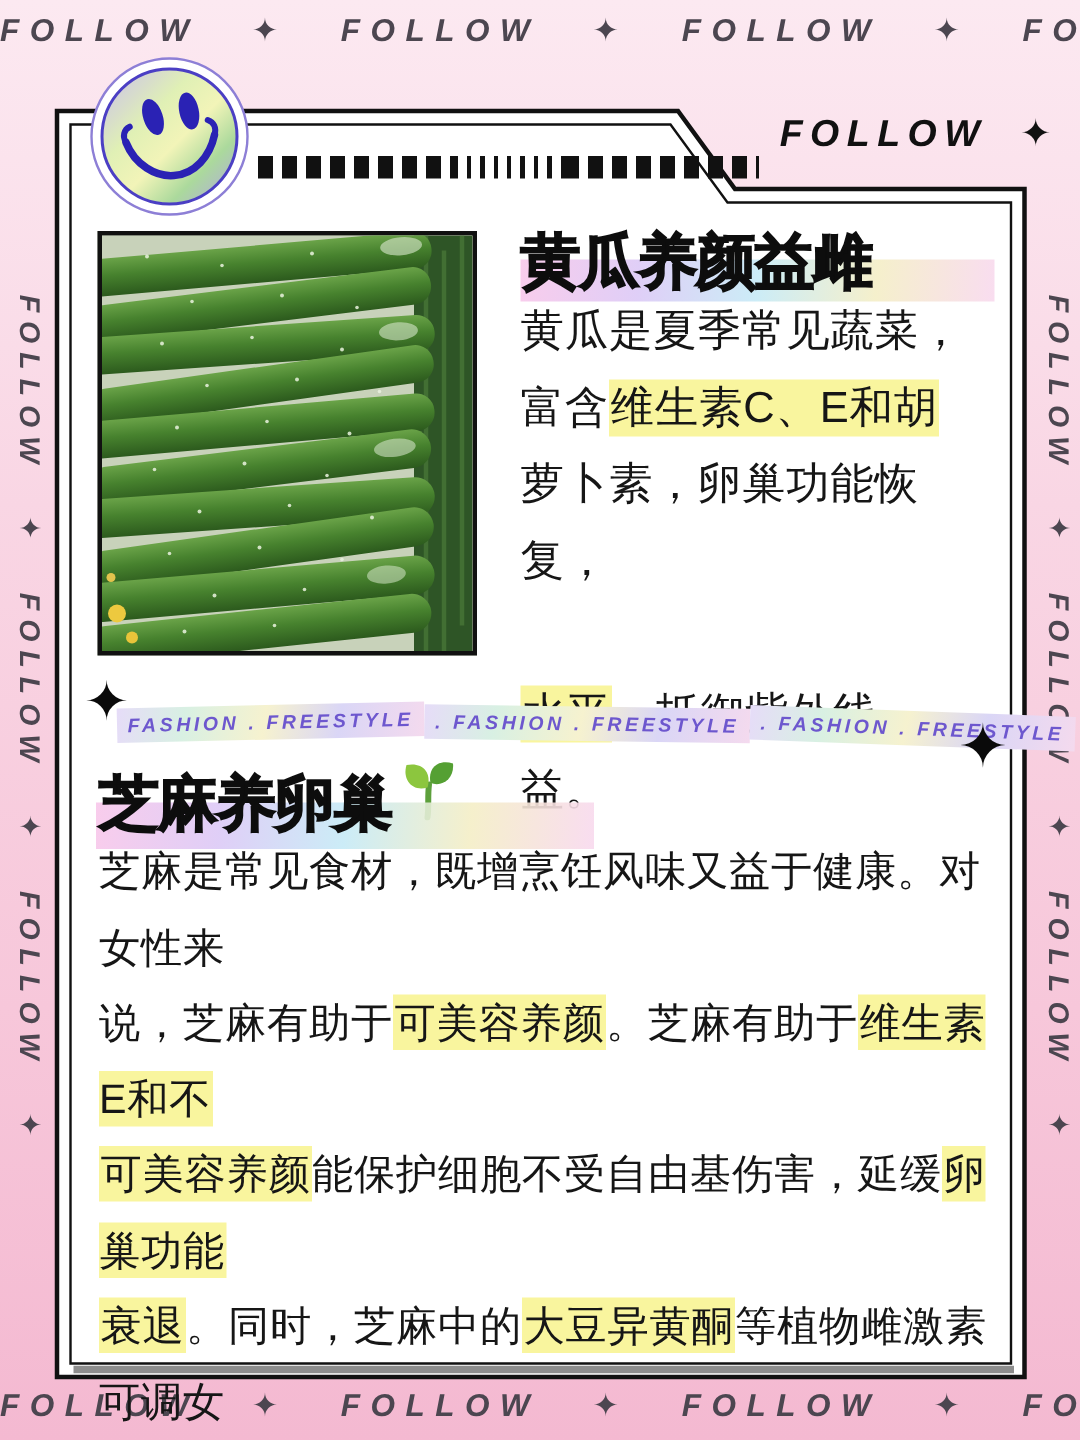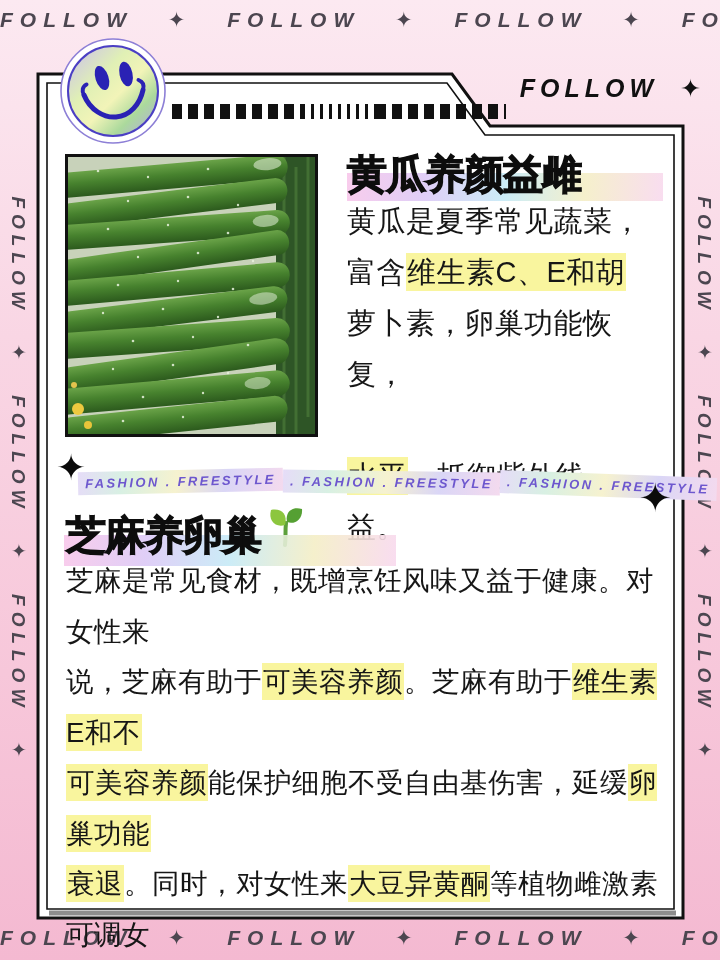--- a/index.html
+++ b/index.html
@@ -222,15 +222,15 @@
 
   <div class="sec-title title-sesame">
     <div class="holo-bar"></div>
     <span class="t">芝麻养卵巢</span><span class="sprout"><svg width="40" height="42" viewBox="0 0 40 42">
       <path d="M20 40 C21 32 20 26 21 18" stroke="#5da03c" stroke-width="4" fill="none" stroke-linecap="round"></path>
       <path d="M20 20 C10 23 3 15 6 5 C16 3 23 9 20 20 Z" fill="#8cc63e"></path>
       <path d="M22 17 C30 20 38 14 37 4 C27 1 20 7 22 17 Z" fill="#55a033"></path>
     </svg></span>
   </div>
 
-  <div class="para p-sesame"><span>芝麻是常见食材，既增烹饪风味又益于健康。对女性来</span><br><span>说，芝麻有助于</span><span class="hl">可美容养颜</span><span>。芝麻有助于</span><span class="hl">维生素E和不</span><br><span class="hl">可美容养颜</span><span>能保护细胞不受自由基伤害，延缓</span><span class="hl">卵巢功能</span><br><span class="hl">衰退</span><span>。同时，对女性来</span><span class="hl">大豆异黄酮</span><span>等植物雌激素可调女</span><br><br></div>
+  <div class="para p-sesame"><span>芝麻是常见食材，既增烹饪风味又益于健康。对女性来</span><br><span>说，芝麻有助于</span><span class="hl">可美容养颜</span><span>。芝麻有助于</span><span class="hl">维生素E和不</span><br><span class="hl">可美容养颜</span><span>能保护细胞不受自由基伤害，延缓</span><span class="hl">卵巢功能</span><br><span class="hl">衰退</span><span>。同时，芝麻中的</span><span class="hl">大豆异黄酮</span><span>等植物雌激素可调女</span><br><br></div>
 
 </div>
 
 </body></html>

